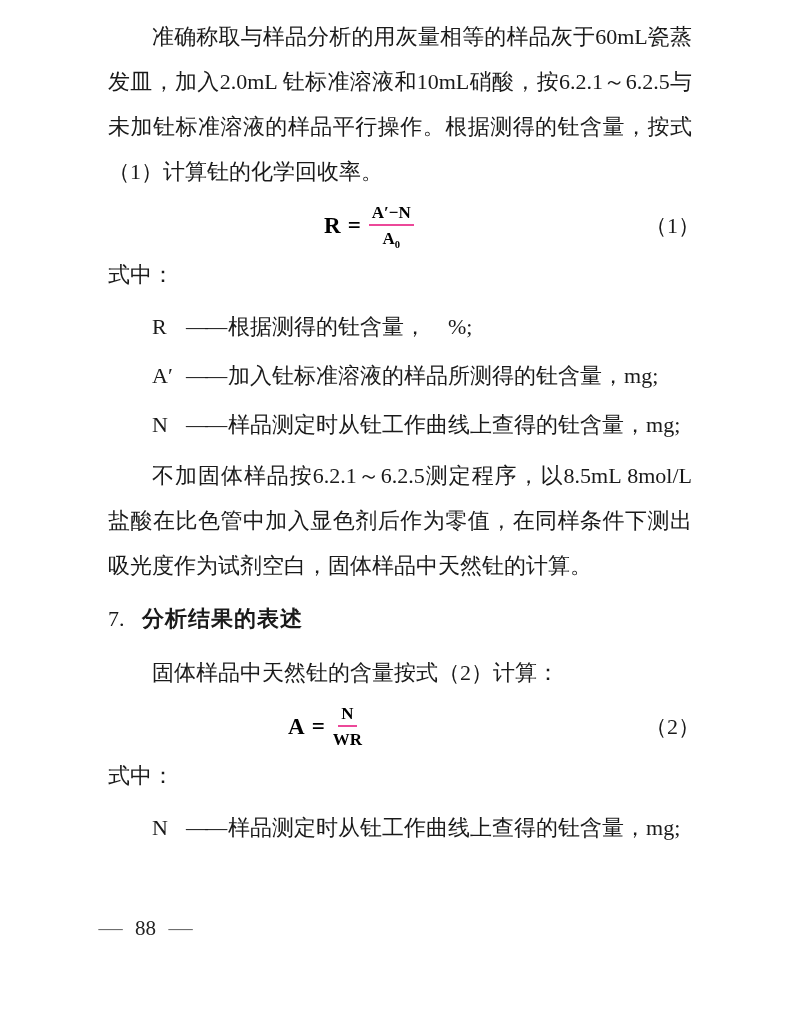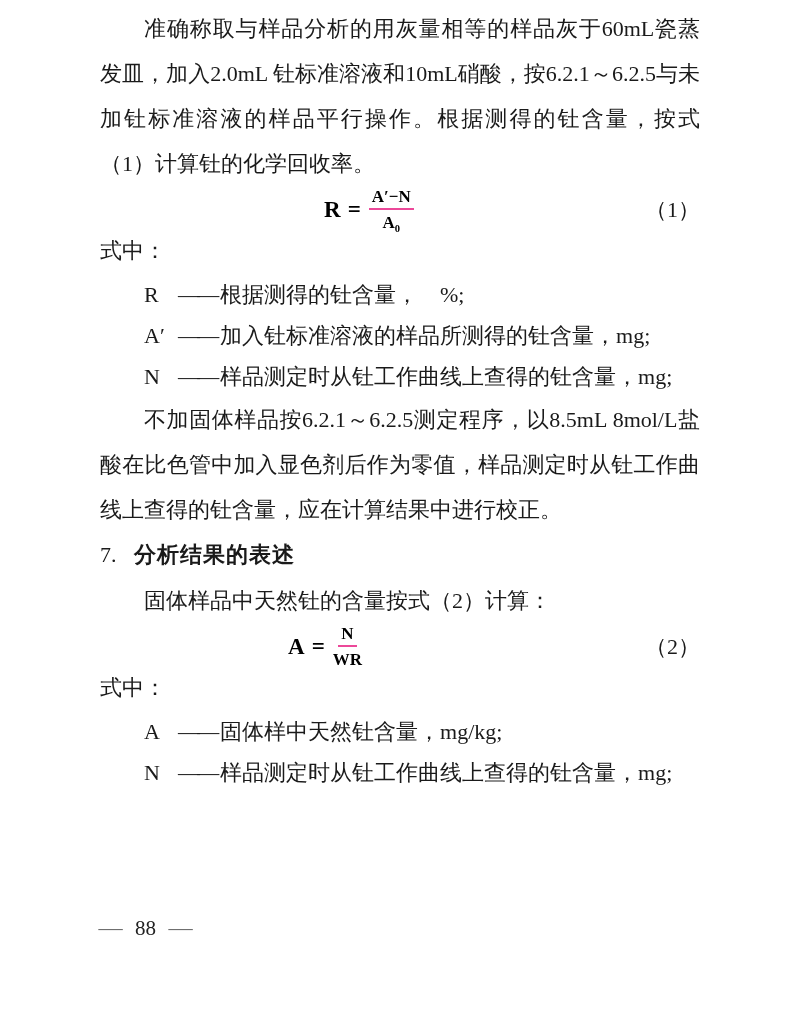--- a/index.html
+++ b/index.html
@@ -13,21 +13,21 @@
     color: #1a1a1a;
   }
   .content {
     position: absolute;
     left: 100px;
     top: 6px;
     width: 600px;
     font-size: 22px;
     line-height: 45px;
   }
-  p { margin: 0; }
+  p { margin: 8px; }
   .para {
     text-align: justify;
     text-indent: 44px;
   }
 
   
   .formula-row {
     height: 46px;
     display: flex;
     align-items: center;
@@ -132,42 +132,41 @@
   <p class="where-label">式中：</p>
 
   <p class="def"><span class="sym"><span>R</span></span><span class="dash">——</span><span>根据测得的钍含量，　%;</span></p>
 
   <p class="def"><span class="sym"><span>A′</span></span><span class="dash">——</span><span>加入钍标准溶液的样品所测得的钍含量，mg;</span></p>
 
   <p class="def"><span class="sym"><span>N</span></span><span class="dash">——</span><span>样品测定时从钍工作曲线上查得的钍含量，mg;</span></p>
 
 
 
-  <p class="para">不加固体样品按6.2.1～6.2.5测定程序，以8.5mL 8mol/L盐酸在比色管中加入显色剂后作为零值，样品测定时从钍工作曲线上查得的钍含量，应在计算结果中进行校正。</p>
+  <p class="para">不加固体样品按6.2.1～6.2.5测定程序，以8.5mL 8mol/L盐酸在比色管中加入显色剂后作为零值，在同样条件下测出吸光度作为试剂空白，固体样品中天然钍的计算。</p>
 
   <p class="heading h7"><span class="h-num">7.</span><span class="h-title">分析结果的表述</span></p>
 
 
   <p class="para">固体样品中天然钍的含量按式（2）计算：</p>
 
   <div class="formula-row f2">
     <span class="f-body">
       <span class="f-lhs">A</span>
       <span class="f-eq">=</span>
       <span class="frac">
         <span class="num">N</span>
         <span class="den">WR</span>
       </span>
     </span>
     <span class="f-label">（2）</span>
   </div>
 
   <p class="where-label">式中：</p>
 
-  <p class="def"><span class="sym"><span>A</span></span><span class="dash">——</span><span>固体样中天然钍含量，mg/kg;</span></p>
 
   <p class="def"><span class="sym"><span>N</span></span><span class="dash">——</span><span>样品测定时从钍工作曲线上查得的钍含量，mg;</span></p>
 
 </div>
 
 <div class="footer">
   <span class="fdash">—</span>
   <span class="fnum">88</span>
   <span class="fdash">—</span>
 </div>

